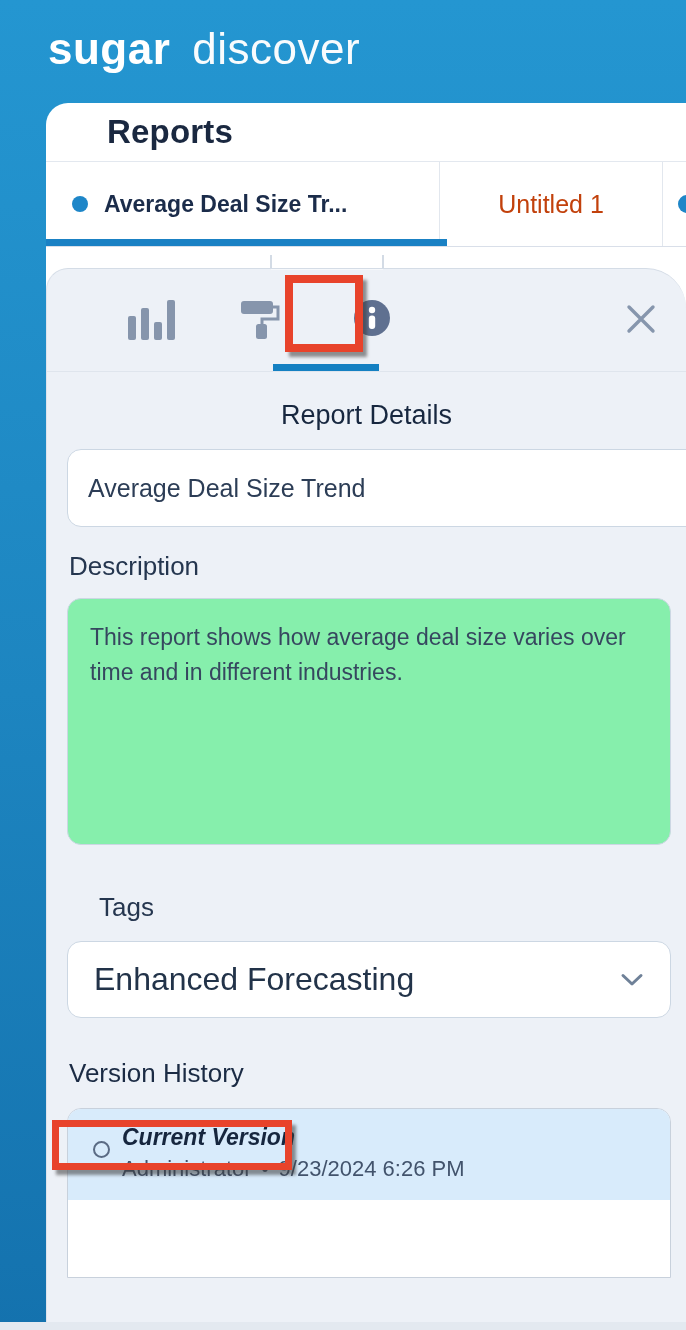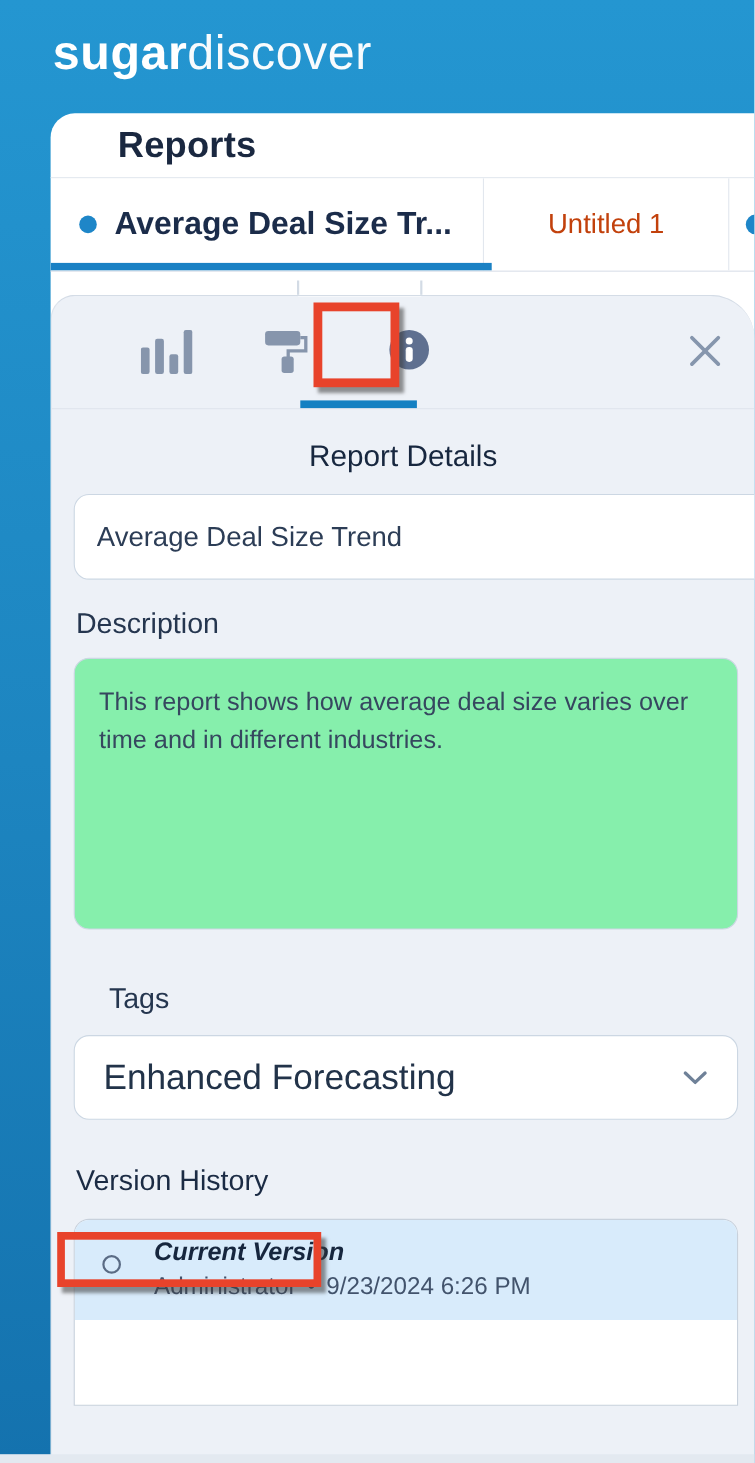--- a/index.html
+++ b/index.html
@@ -3,35 +3,35 @@
 <meta charset="utf-8">
 <style>
   html,body{margin:0;padding:0;}
   body{font-family:"Liberation Sans","DejaVu Sans",sans-serif;}
   .page{position:relative;width:686px;height:1330px;overflow:hidden;
         background:linear-gradient(180deg,#2496d1 0%,#1d85c0 52%,#1472ae 100%);}
 
   
   .brand{position:absolute;left:48px;top:24px;font-size:44px;color:#ffffff;letter-spacing:.5px;}
   .brand .b1{font-weight:700;}
-  .brand .b2{font-weight:300;margin-left:0;opacity:.97;}
+  .brand .b2{font-weight:300;margin-left:22px;opacity:.97;}
 
   
   .card{position:absolute;left:46px;top:103px;right:0;bottom:0;background:#ffffff;
         border-top-left-radius:22px;}
   .card-header{height:58px;display:flex;align-items:center;padding-left:61px;
         border-bottom:1px solid #e3e8ef;}
   .card-title{font-size:33px;font-weight:700;color:#1a2840;letter-spacing:.2px;}
 
   
   .tabrow{position:relative;height:84px;border-bottom:1px solid #d9dfe9;overflow:hidden;}
   .tab{position:absolute;top:0;height:100%;display:flex;align-items:center;box-sizing:border-box;}
   .tab-active{left:0;width:394px;padding-left:26px;border-right:1px solid #e2e7ee;}
   .tab-dot{width:16px;height:16px;border-radius:50%;background:#1e86c8;margin-right:16px;flex:0 0 auto;}
-  .tab-label-active{font-size:29px;font-weight:700;color:#1b2c4a;white-space:nowrap;}
+  .tab-label-active{font-size:23px;font-weight:700;color:#1b2c4a;white-space:nowrap;}
   .tab-inactive{left:394px;width:223px;justify-content:center;border-right:1px solid #e2e7ee;}
   .tab-label-inactive{font-size:25px;font-weight:400;color:#c2410c;white-space:nowrap;}
   .tab-dot-partial{position:absolute;left:632px;top:33px;width:18px;height:18px;border-radius:50%;
         background:#1e86c8;}
   .tab-underline{position:absolute;left:0;bottom:0;width:401px;height:7px;background:#1a81c4;}
 
   
   .notch-tick{position:absolute;width:2px;height:13px;background:#d3dbe5;top:152px;}
 
   
@@ -63,21 +63,21 @@
         border:1.5px solid #ccd7e3;border-radius:14px;display:flex;align-items:center;
         justify-content:space-between;padding:0 26px;cursor:pointer;}
   .select-value{font-size:32px;color:#223349;}
 
   
   .vh-card{margin-top:19px;width:604px;height:170px;box-sizing:border-box;background:#fff;
         border:1.5px solid #c8d1dc;border-radius:14px 14px 0 0;overflow:hidden;}
   .vh-row{position:relative;height:91px;background:#d8ebfb;}
   .vh-radio{position:absolute;left:25px;top:32px;width:13px;height:13px;border:2.5px solid #5a6b84;
         border-radius:50%;background:transparent;}
-  .vh-texts{position:absolute;left:72px;top:13px;}
+  .vh-texts{position:absolute;left:54px;top:13px;}
   .vh-title{font-size:23px;font-weight:700;font-style:italic;color:#16263e;line-height:30px;}
   .vh-meta{font-size:22px;color:#42536c;line-height:26px;margin-top:4px;display:flex;align-items:center;}
   .vh-sep{margin:0 10px;font-size:20px;color:#42536c;}
 
   
   .hl{position:absolute;box-sizing:border-box;border:8px solid #e8432b;
         box-shadow:4px 5px 3px rgba(60,60,60,.55);pointer-events:none;}
   .hl-info{left:285px;top:275px;width:78px;height:77px;}
   .hl-vh{left:52px;top:1120px;width:240px;height:50px;border-width:7px;}
 

